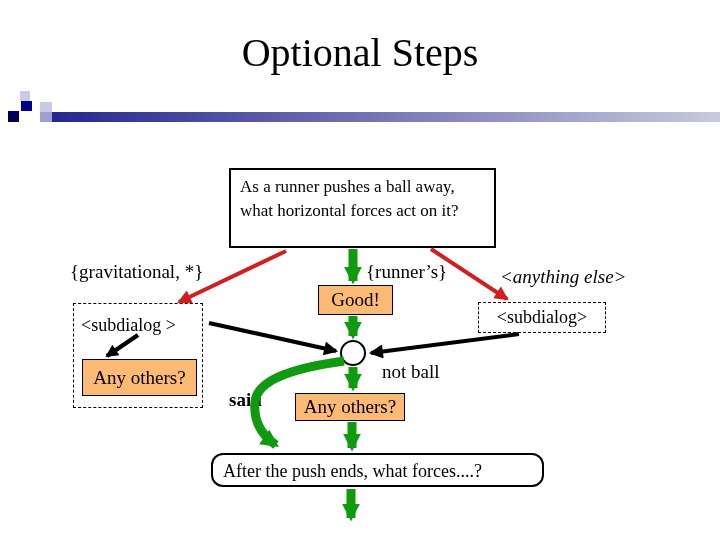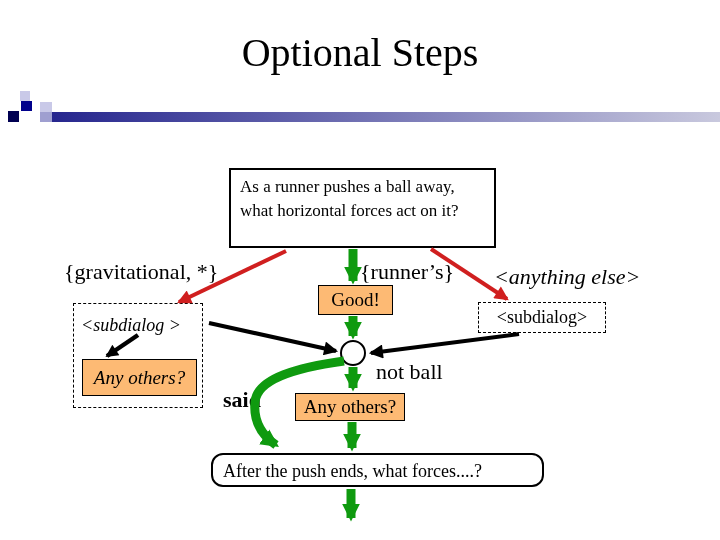--- a/index.html
+++ b/index.html
@@ -28,28 +28,28 @@
     display:flex;align-items:center;justify-content:center;
   }
   .dashedbox{
     position:absolute;box-sizing:border-box;
     border:1.5px dashed var(--c-box_border,#000);background:transparent;
   }
   #question-box{
     left:223px;top:168px;width:267px;height:80px;
     padding:5px 9px;font-size:17px;line-height:24px;
   }
-  .lbl{position:absolute;font-size:22px;line-height:20px;white-space:nowrap;}
+  .lbl{position:absolute;font-size:19px;line-height:20px;white-space:nowrap;margin-left:6px;}
   #lbl-gravitational{left:64px;top:262px;}
   #lbl-runners{left:360px;top:262px;}
   #lbl-anything-else{left:494px;top:267px;font-style:italic;}
   #lbl-not-said{left:376px;top:362px;}
   #lbl-said{left:223px;top:390px;font-weight:bold;}
   #good-box{left:318px;top:285px;width:75px;height:30px;font-size:19px;}
-  #left-dashed{left:73px;top:303px;width:130px;height:105px;font-style:italic;}
+  #left-dashed{left:73px;top:303px;width:130px;height:105px;}
   #left-subdialog-label{left:7px;top:11px;position:absolute;font-size:18px;white-space:nowrap;}
   #left-inner-box{left:8px;top:55px;width:115px;height:37px;font-size:19px;}
   #right-dashed{left:478px;top:302px;width:128px;height:31px;
     display:flex;align-items:center;justify-content:center;font-size:18px;}
   #any-others-box{left:295px;top:393px;width:110px;height:28px;font-size:19px;}
   #bottom-box{left:205px;top:453px;width:333px;height:34px;
     padding:3px 0 0 10px;font-size:18px;line-height:27px;border-radius:12px;}
   #arrow-layer{left:0;top:0;width:720px;height:540px;pointer-events:none;}
   .ln-red{stroke:var(--c-red,#d01f1f);stroke-width:4;fill:none;}
   .ln-black{stroke:#000;stroke-width:4;fill:none;}

